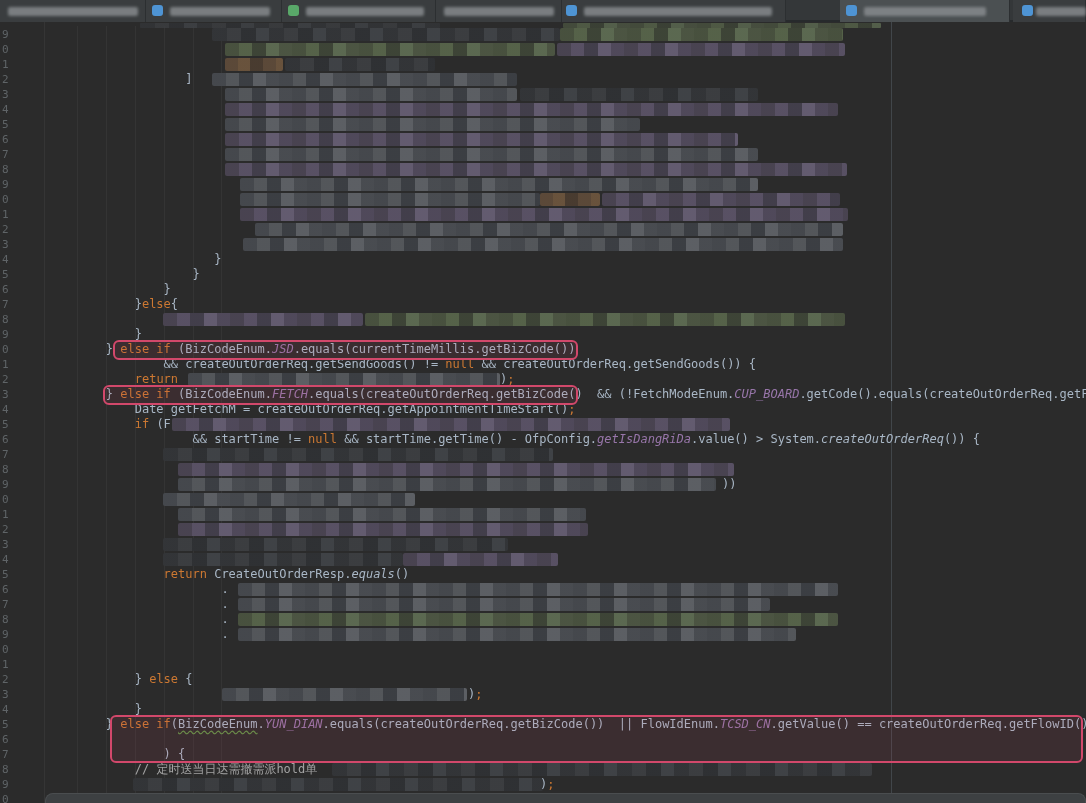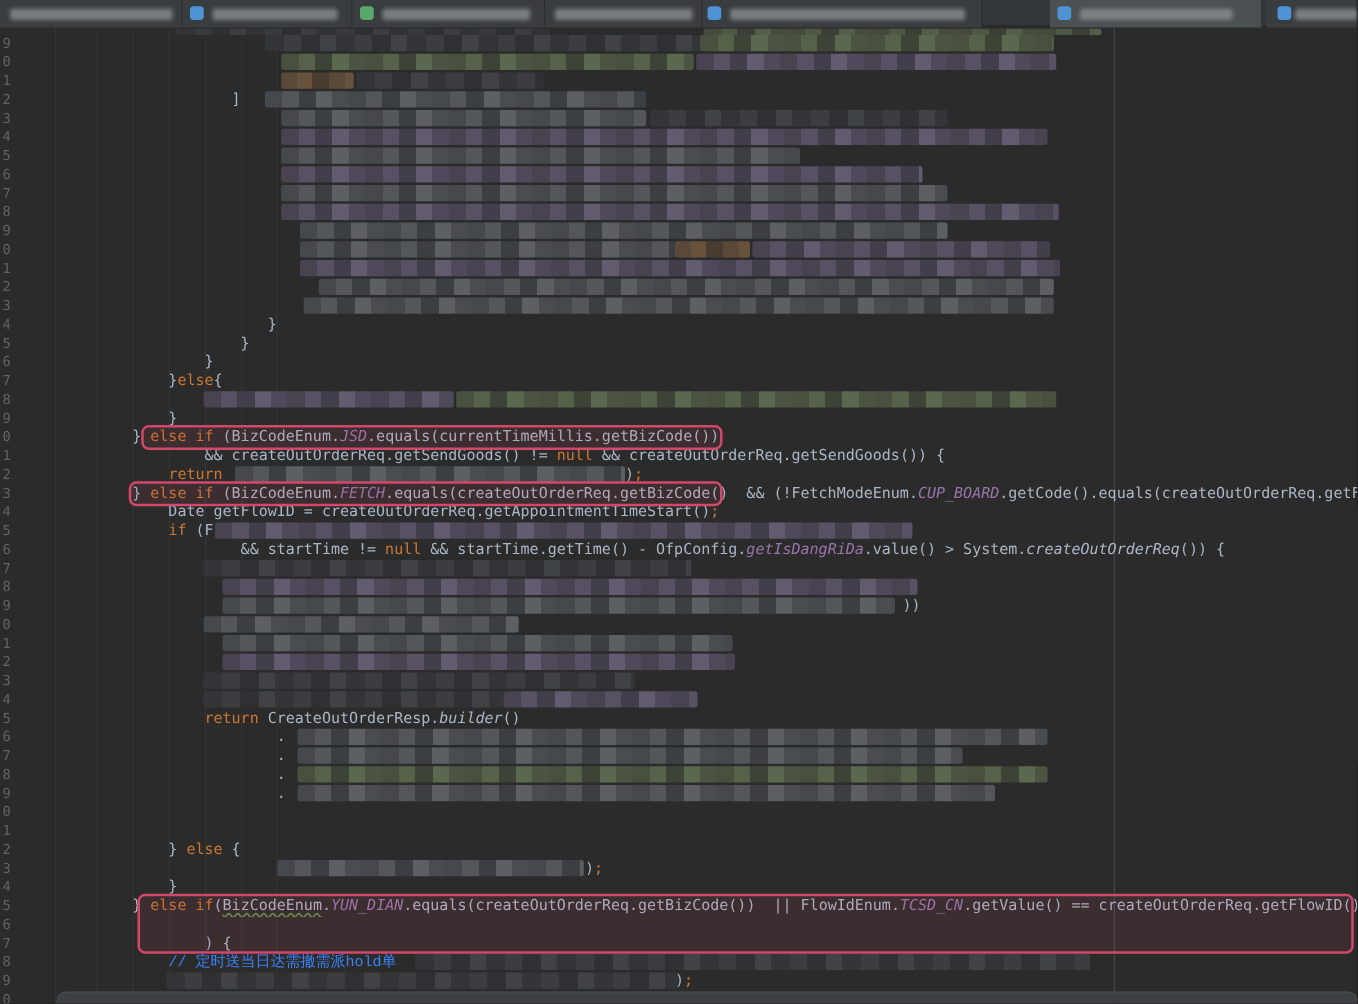--- a/index.html
+++ b/index.html
@@ -22,21 +22,21 @@
   #gutter-sep{position:absolute;left:44px;top:0;bottom:0;width:1px;background:rgba(255,255,255,0.05);}
   #margin-guide{position:absolute;left:891px;top:0;bottom:0;width:1px;background:#41464a;}
   .ln{position:absolute;left:2px;width:34px;height:15px;line-height:15px;font-size:11px;color:#5f6467;}
   .row{position:absolute;left:48px;right:0;height:15px;line-height:15px;font-size:12px;
        white-space:pre;color:#a9b7c6;}
   .sg-p{color:#a9b7c6;}
   .sg-k{color:#cc7832;}
   .sg-s{color:#cc7832;}
   .sg-c{color:#9876aa;font-style:italic;}
   .sg-i{color:#a9b7c6;font-style:italic;}
-  .sg-g{color:#3b82f6;font-family:Liberation Mono, monospace;}
+  .sg-g{color:#a3a3a3;}
   .sg-w{color:#a9b7c6;text-decoration:underline wavy #619647;text-underline-offset:2px;}
   .tail{position:absolute;height:15px;line-height:15px;font-size:12px;white-space:pre;}
   
   .rd{position:absolute;height:13px;border-radius:2px;opacity:.96;}
   .rd-gray{background:repeating-linear-gradient(90deg,#46494e 0 14px,#55585c 14px 27px,#3c3f44 27px 41px,#5e6166 41px 54px,#4a4d52 54px 67px);}
   .rd-dark{background:repeating-linear-gradient(90deg,#333538 0 15px,#3c3e41 15px 29px,#2f3134 29px 44px,#404347 44px 57px);}
   .rd-purple{background:repeating-linear-gradient(90deg,#4a4452 0 14px,#5a5266 14px 27px,#433f4c 27px 41px,#655d72 41px 54px,#514a5c 54px 67px);}
   .rd-green{background:repeating-linear-gradient(90deg,#49523f 0 14px,#57644a 14px 27px,#3e4537 27px 41px,#5d6b52 41px 54px,#4d5643 54px 67px);}
   .rd-orange{background:repeating-linear-gradient(90deg,#5d4a39 0 13px,#6b543d 13px 25px,#4a3c30 25px 38px);}
   
@@ -157,21 +157,21 @@
       <div class="row" style="top: 319.5px;"><span class="sg-p">        } </span><span class="sg-k">else if </span><span class="sg-p">(BizCodeEnum.</span><span class="sg-c">JSD</span><span class="sg-p">.equals(currentTimeMillis.getBizCode())</span></div>
       <div class="ln" style="top: 334.5px;">1</div>
       <div class="row" style="top: 334.5px;"><span class="sg-p">                &amp;&amp; createOutOrderReq.getSendGoods() != </span><span class="sg-k">null</span><span class="sg-p"> &amp;&amp; createOutOrderReq.getSendGoods()) {</span></div>
       <div class="ln" style="top: 349.5px;">2</div>
       <div class="row" style="top: 349.5px;"><span class="sg-p">            </span><span class="sg-k">return </span></div>
       <div class="rd rd-gray" style="left: 188px; width: 312px; top: 350.5px;"></div>
       <div class="tail" style="left: 500px; top: 349.5px;"><span class="sg-p">)</span><span class="sg-s">;</span></div>
       <div class="ln" style="top: 364.5px;">3</div>
       <div class="row" style="top: 364.5px;"><span class="sg-p">        } </span><span class="sg-k">else if </span><span class="sg-p">(BizCodeEnum.</span><span class="sg-c">FETCH</span><span class="sg-p">.equals(createOutOrderReq.getBizCode()  &amp;&amp; (!FetchModeEnum.</span><span class="sg-c">CUP_BOARD</span><span class="sg-p">.getCode().equals(createOutOrderReq.getFetchM</span></div>
       <div class="ln" style="top: 379.5px;">4</div>
-      <div class="row" style="top: 379.5px;"><span class="sg-p">            Date getFlowID = createOutOrderReq.getAppointmentTimeStart()</span><span class="sg-s">;</span></div>
+      <div class="row" style="top: 379.5px;"><span class="sg-p">            Date getFetchM = createOutOrderReq.getAppointmentTimeStart()</span><span class="sg-s">;</span></div>
       <div class="ln" style="top: 394.5px;">5</div>
       <div class="row" style="top: 394.5px;"><span class="sg-p">            </span><span class="sg-k">if </span><span class="sg-p">(F</span></div>
       <div class="rd rd-purple" style="left: 172px; width: 558px; top: 395.5px;"></div>
       <div class="ln" style="top: 409.5px;">6</div>
       <div class="row" style="top: 409.5px;"><span class="sg-p">                    &amp;&amp; startTime != </span><span class="sg-k">null</span><span class="sg-p"> &amp;&amp; startTime.getTime() - OfpConfig.</span><span class="sg-c">getIsDangRiDa</span><span class="sg-p">.value() &gt; System.</span><span class="sg-i">createOutOrderReq</span><span class="sg-p">()) {</span></div>
       <div class="ln" style="top: 424.5px;">7</div>
       <div class="row" style="top: 424.5px;"></div>
       <div class="rd rd-dark" style="left: 163px; width: 390px; top: 425.5px;"></div>
       <div class="ln" style="top: 439.5px;">8</div>
       <div class="row" style="top: 439.5px;"></div>
@@ -190,21 +190,21 @@
       <div class="row" style="top: 499.5px;"></div>
       <div class="rd rd-purple" style="left: 178px; width: 410px; top: 500.5px;"></div>
       <div class="ln" style="top: 514.5px;">3</div>
       <div class="row" style="top: 514.5px;"></div>
       <div class="rd rd-dark" style="left: 163px; width: 345px; top: 515.5px;"></div>
       <div class="ln" style="top: 529.5px;">4</div>
       <div class="row" style="top: 529.5px;"></div>
       <div class="rd rd-dark" style="left: 163px; width: 240px; top: 530.5px;"></div>
       <div class="rd rd-purple" style="left: 403px; width: 155px; top: 530.5px;"></div>
       <div class="ln" style="top: 544.5px;">5</div>
-      <div class="row" style="top: 544.5px;"><span class="sg-p">                </span><span class="sg-k">return </span><span class="sg-p">CreateOutOrderResp.</span><span class="sg-i">builder</span><span class="sg-p">()</span></div>
+      <div class="row" style="top: 544.5px;"><span class="sg-p">                </span><span class="sg-k">return </span><span class="sg-p">CreateOutOrderResp.</span><span class="sg-i">equals</span><span class="sg-p">()</span></div>
       <div class="ln" style="top: 559.5px;">6</div>
       <div class="row" style="top: 559.5px;"><span class="sg-p">                        .</span></div>
       <div class="rd rd-gray" style="left: 238px; width: 600px; top: 560.5px;"></div>
       <div class="ln" style="top: 574.5px;">7</div>
       <div class="row" style="top: 574.5px;"><span class="sg-p">                        .</span></div>
       <div class="rd rd-gray" style="left: 238px; width: 532px; top: 575.5px;"></div>
       <div class="ln" style="top: 589.5px;">8</div>
       <div class="row" style="top: 589.5px;"><span class="sg-p">                        .</span></div>
       <div class="rd rd-green" style="left: 238px; width: 600px; top: 590.5px;"></div>
       <div class="ln" style="top: 604.5px;">9</div>

